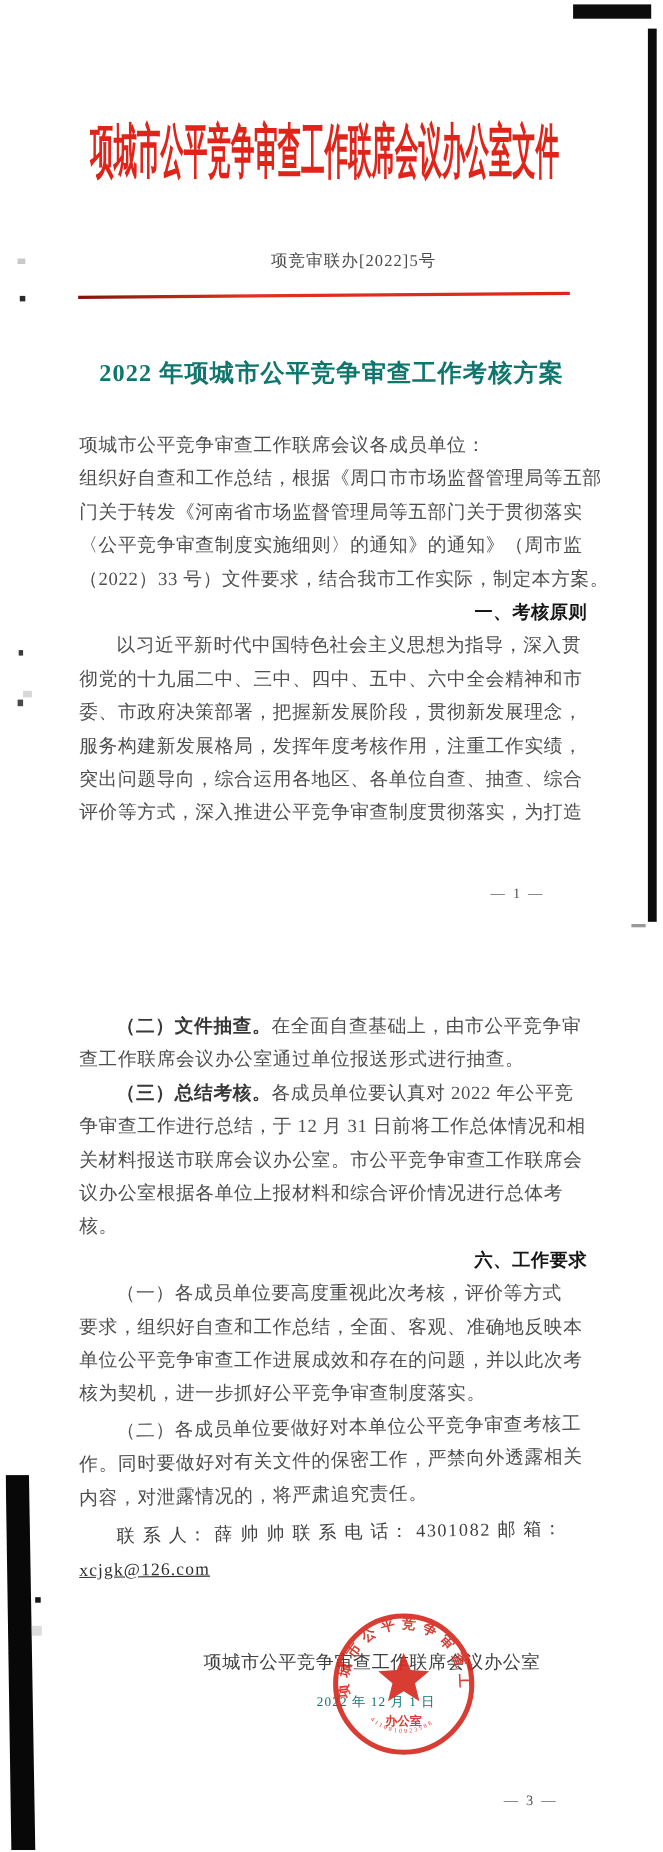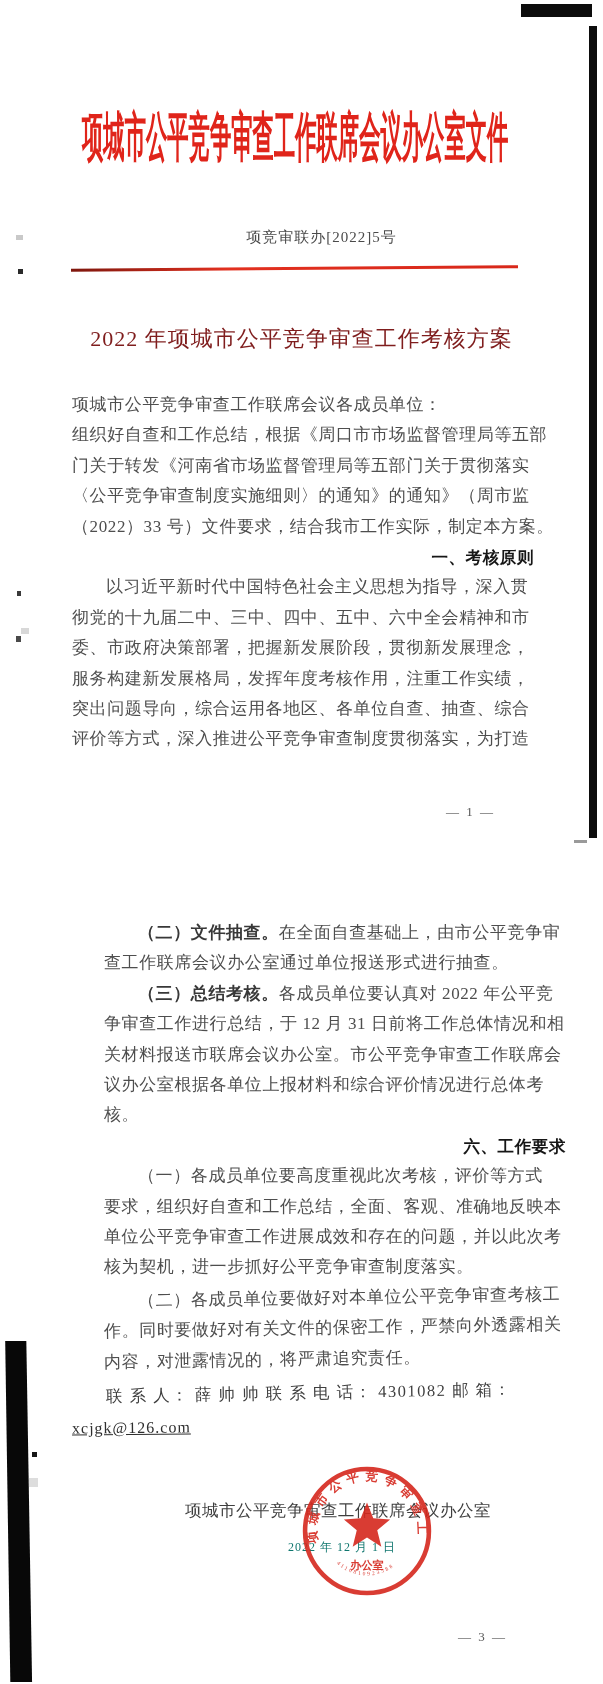--- a/index.html
+++ b/index.html
@@ -7,26 +7,26 @@
         font-family:"Liberation Serif","DejaVu Serif",serif;}
 
   
   .banner{position:absolute;left:82px;top:110px;font-size:26px;line-height:28px;font-weight:bold;
           color:#e0241a;white-space:nowrap;transform:scale(0.82,2.05);transform-origin:left top;}
   .docnum{position:absolute;left:20px;top:228px;width:603px;text-align:center;font-size:15px;
           color:#4a4a4a;letter-spacing:1px;}
   .redline{position:absolute;left:71px;top:267px;width:447px;height:3px;
            background:linear-gradient(90deg,#7e170d,#e2301f 35%,#d8281a);transform:rotate(-0.45deg);}
   .title{position:absolute;left:0;top:324px;width:603px;text-align:center;font-size:22px;
-         font-weight:normal;color:#7f1d1d;letter-spacing:1px;}
+         font-weight:bold;color:#0f766e;letter-spacing:1px;}
 
   
   .body-block{position:absolute;left:72px;width:462px;}
   .body1{top:390px;}
-  .body2{top:918px;margin-left:32px;}
+  .body2{top:918px;}
   .line{font-size:17px;line-height:30.4px;color:#4e4e4e;letter-spacing:0.6px;white-space:nowrap;}
   .line .lead{font-weight:bold;color:#383838;}
   .indent{padding-left:34px;}
   .heading{font-weight:bold;color:#161616;font-family:"Liberation Sans","DejaVu Sans",sans-serif;font-size:16.5px;text-align:right;}
   .tilt{transform:rotate(-0.9deg);}
   .pagenum{position:absolute;font-size:13px;color:#555;letter-spacing:2px;white-space:nowrap;}
   .pn1{left:446px;top:804px;}
   .pn3{left:458px;top:1629px;}
 
   .contact{position:absolute;left:72px;top:1382px;width:475px;font-size:16.5px;color:#3f3f3f;

